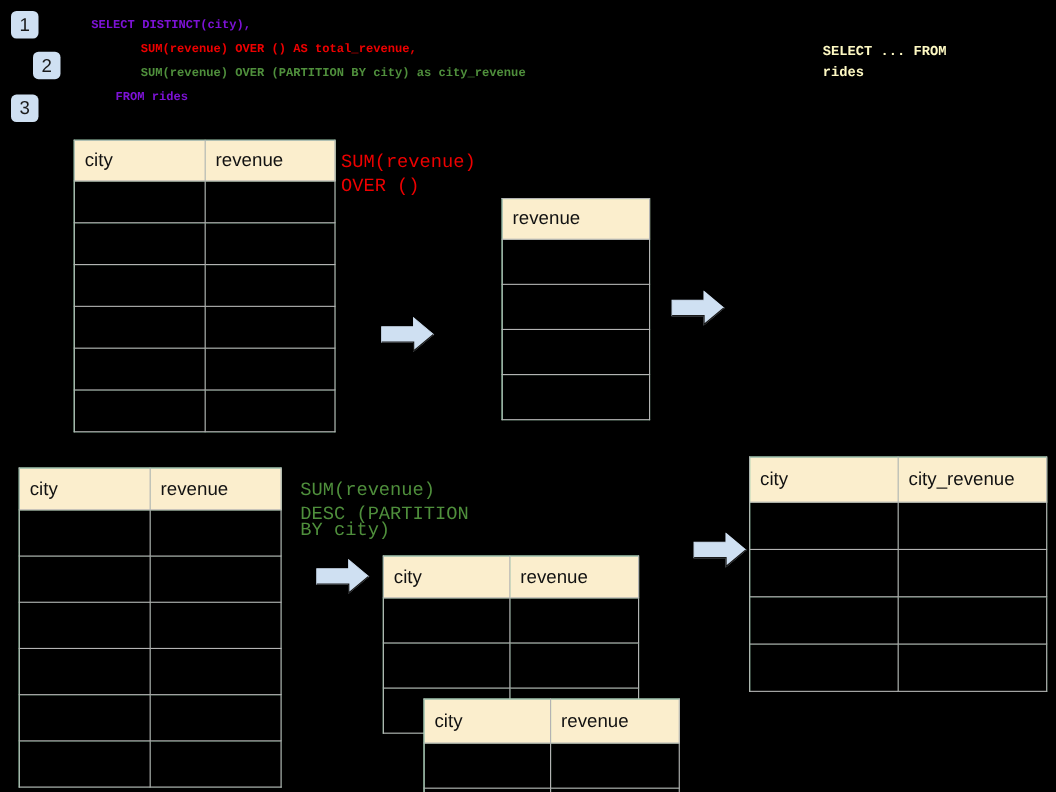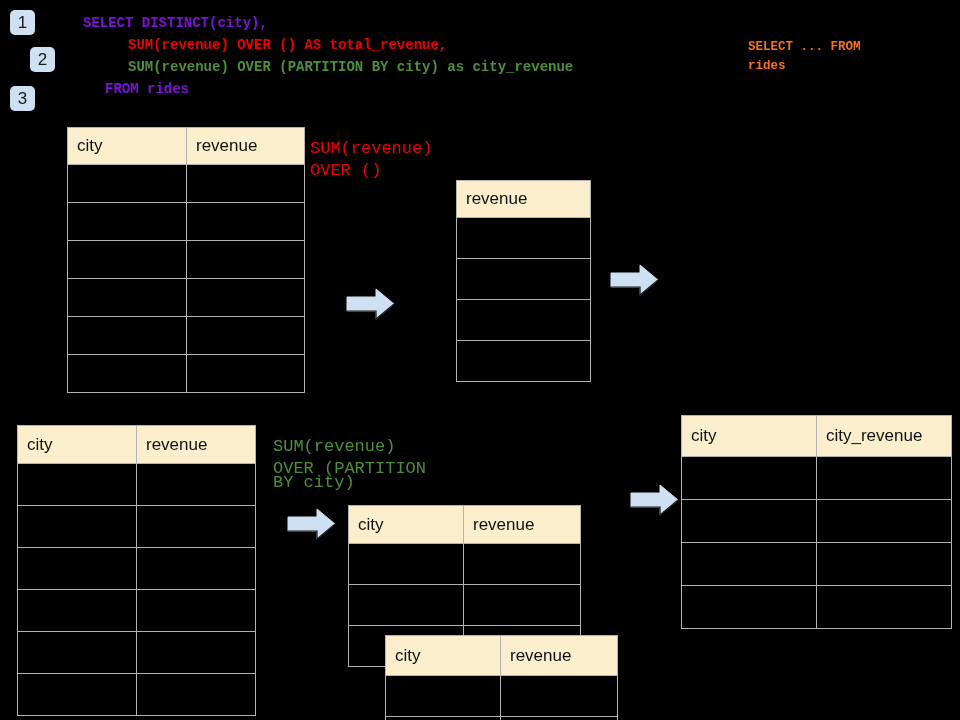--- a/index.html
+++ b/index.html
@@ -23,37 +23,37 @@
     display:flex;
     align-items:center;
     justify-content:center;
     width:25px;height:25px;
   }
 
   
   .code{
     position:absolute;
     font-family:"Liberation Mono", monospace;
-    font-size:14px;
+    font-size:11px;
     line-height:22.5px;
     white-space:pre;
     letter-spacing:0px;
     font-weight:bold;
   }
   .c-purple{color:#7d12d6;}
   .c-red{color:#ee0000;}
   .c-green{color:#4f8f3c;}
 
   .code-small{
     position:absolute;
     font-family:"Liberation Mono", monospace;
     font-size:12.5px;
     line-height:19px;
     white-space:pre;
-    color:#f97316;
+    color:#fef9c3;
     font-weight:bold;
   }
 
   .annot{
     position:absolute;
     font-family:"Liberation Mono", monospace;
     font-size:17px;
     line-height:22px;
     white-space:pre;
     font-weight:normal;
@@ -98,21 +98,21 @@
   <div class="code c-red" style="left:128px;top:34px;">SUM(revenue) OVER () AS total_revenue,</div>
   <div class="code c-purple" style="left:105px;top:78px;text-align:right;">FROM rides</div>
 
   <div class="code-small" style="left:748px;top:38px;">SELECT ... FROM</div>
   <div class="code-small" style="left:748px;top:57px;">rides</div>
 
   <div class="annot c-red" style="left:310px;top:138px;">SUM(revenue)</div>
   <div class="annot c-red" style="left:310px;top:160px;">OVER ()</div>
 
   <div class="annot c-green" style="left:273px;top:436px;">SUM(revenue)</div>
-  <div class="annot c-green" style="left:273px;top:458px;">OVER (PARTITION</div>
+  <div class="annot c-green" style="left:273px;top:458px;">DESC (PARTITION</div>
   <div class="annot c-green" style="left:273px;top:472px;">BY city)</div>
 
   <table class="tbl" style="left:67px;top:127px;width:237px;">
     <colgroup>
         <col style="width:119px">
         <col style="width:118px">
       </colgroup>
     <tbody>
       <tr>
         <td class="hd" style="height:36px;">city</td>

